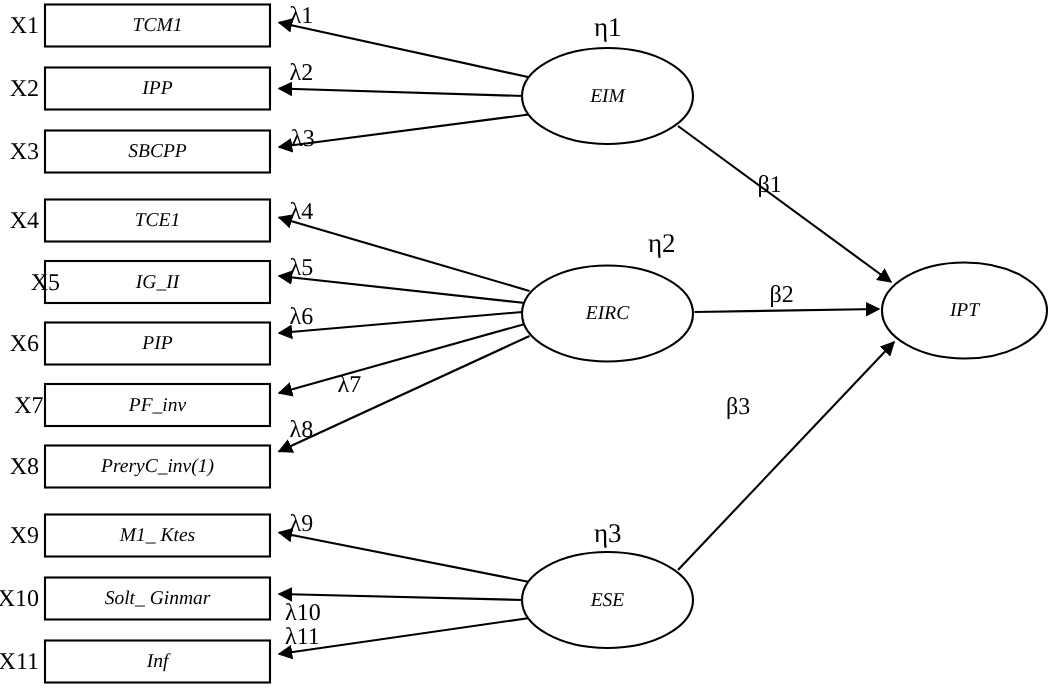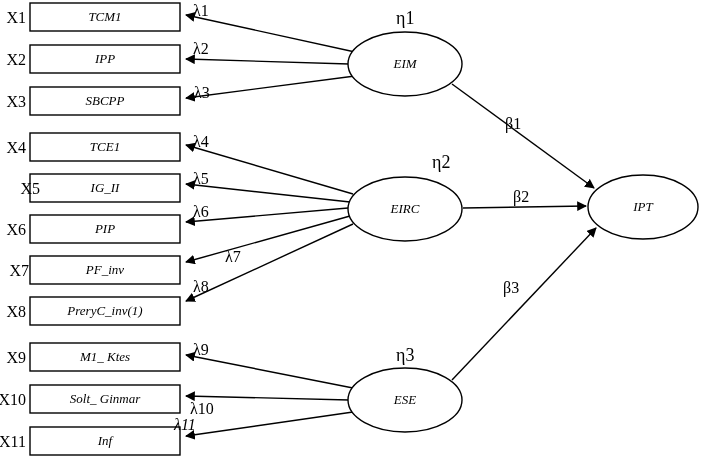--- a/index.html
+++ b/index.html
@@ -165,23 +165,23 @@
   <div class="path-label" style="left:193px; top:2px;">λ1</div>
   <div class="path-label" style="left:193px; top:40px;">λ2</div>
   <div class="path-label" style="left:194px; top:84px;">λ3</div>
   <div class="path-label" style="left:193px; top:133px;">λ4</div>
   <div class="path-label" style="left:193px; top:170px;">λ5</div>
   <div class="path-label" style="left:193px; top:203px;">λ6</div>
   <div class="path-label" style="left:193px; top:248px;margin-left:32px;">λ7</div>
   <div class="path-label" style="left:193px; top:278px;">λ8</div>
   <div class="path-label" style="left:193px; top:341px;">λ9</div>
   <div class="path-label" style="left:190px; top:379px;margin-top:21px;">λ10</div>
-  <div class="path-label" style="left:174px; top:416px;font-style:italic;">λ11</div>
+  <div class="path-label" style="left:190px; top:416px;">λ11</div>
 
   <div class="path-label" style="left:505px; top:115px;">β1</div>
   <div class="path-label" style="left:513px; top:188px;">β2</div>
-  <div class="path-label" style="left:503px; top:263px;margin-top:16px;">β3</div>
+  <div class="path-label" style="left:484px; top:263px;">β3</div>
 
   <div class="eta-label" style="left:396px; top:8px;">η1</div>
   <div class="eta-label" style="left:396px; top:152px;margin-left:36px;">η2</div>
   <div class="eta-label" style="left:396px; top:345px;">η3</div>
 
 </div>
 
 </body></html>

